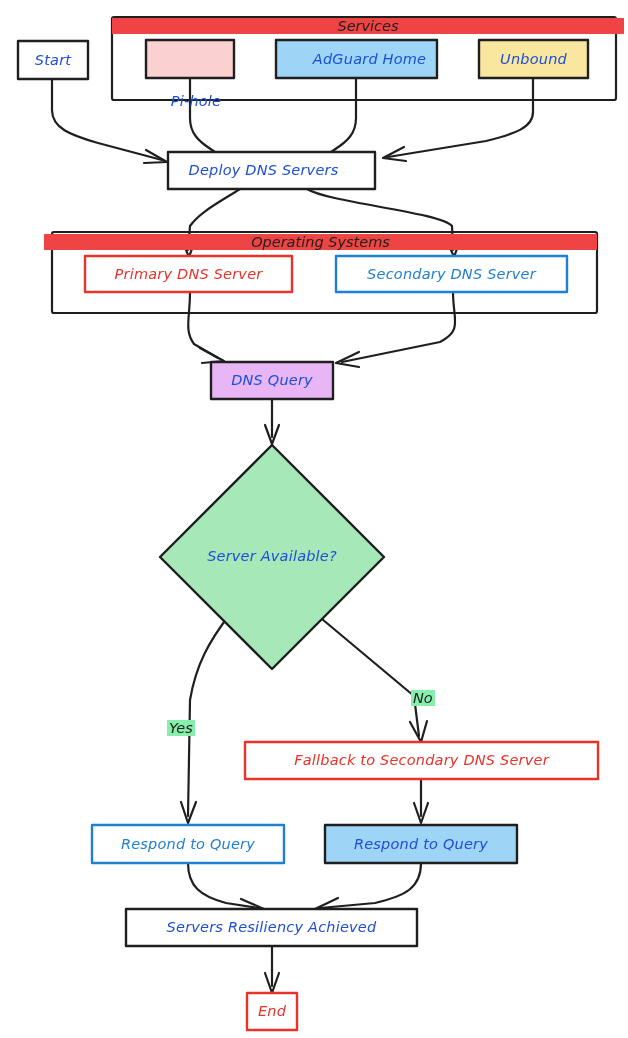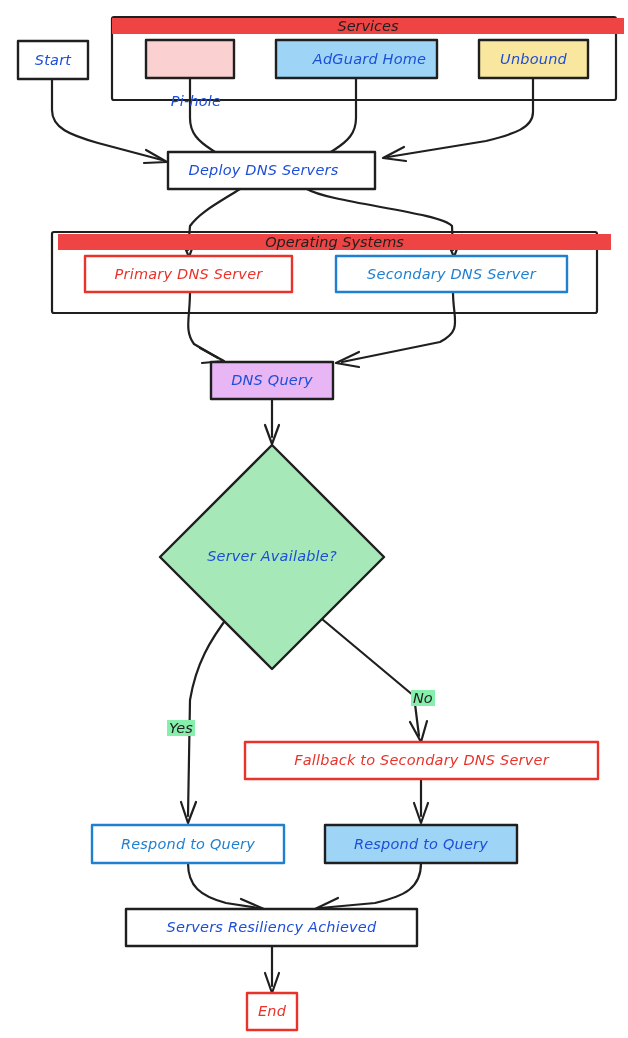--- a/index.html
+++ b/index.html
@@ -199,21 +199,21 @@
 
     <rect class="node-shape" x="325" y="825" width="192" height="38" fill="#9ed5f7" stroke="#1f1f1f"></rect>
 
     <rect class="node-shape" x="126" y="909" width="291" height="37" fill="#ffffff" stroke="#1f1f1f"></rect>
 
     <rect class="node-shape" x="247" y="993" width="50" height="37" fill="#ffffff" stroke="#e8322a"></rect>
   </svg>
 
   <div class="subgraph-title" style="left:112px; top:18px; width:504px;">Services</div>
 
-  <div class="subgraph-title" style="left:58px; top:234px; width:545px;">Operating Systems</div>
+  <div class="subgraph-title" style="left:44px; top:234px; width:545px;">Operating Systems</div>
 
   <div class="node-label txt-dark" style="left:18px; top:41px; width:70px; height:38px;">Start</div>
 
   <div class="node-label txt-dark" style="left:146px; top:40px; width:100px; height:38px;margin-top:42px;">Pi-hole</div>
 
   <div class="node-label txt-dark" style="left:276px; top:40px; width:187px; height:38px;">AdGuard Home</div>
 
   <div class="node-label txt-dark" style="left:479px; top:40px; width:109px; height:38px;">Unbound</div>
 
   <div class="node-label txt-dark" style="left:168px; top:152px; width:191px; height:37px;">Deploy DNS Servers</div>

